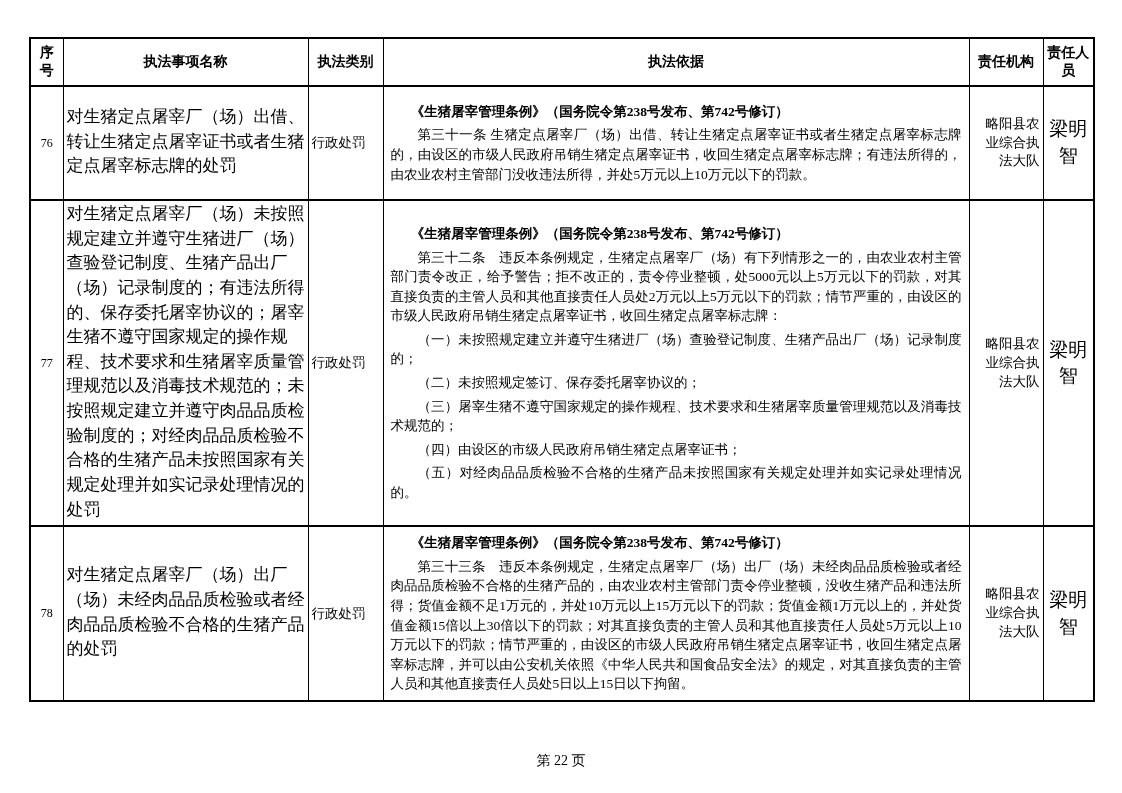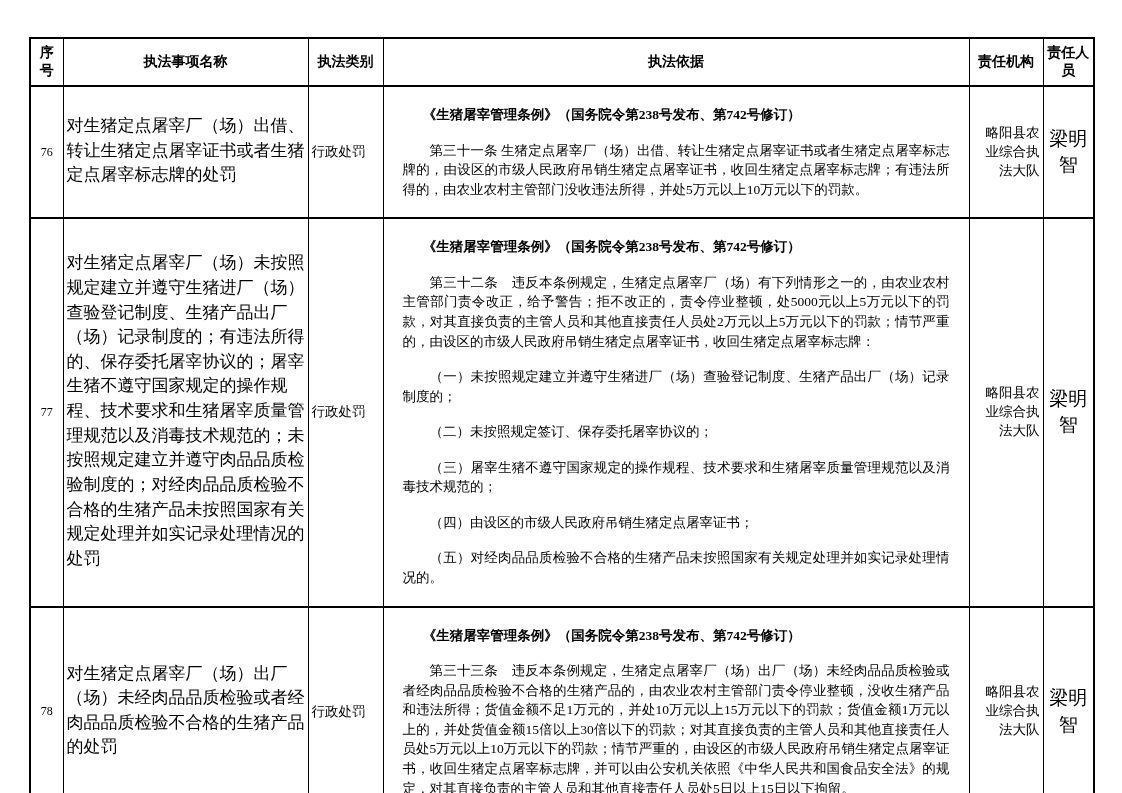--- a/index.html
+++ b/index.html
@@ -59,21 +59,21 @@
   td.c-cat {
     font-size: 13.5px;
     text-align: left;
   }
   td.c-basis {
     font-size: 13.5px;
     line-height: 1.45;
     padding: 2px 7px;
   }
   td.c-basis p {
-    margin: 16px;
+    margin: 4px;
     text-align: justify;
   }
   p.basis-title {
     font-weight: bold;
     text-indent: 1.5em;
   }
   p.basis-p {
     text-indent: 2em;
   }
   td.c-agency {
@@ -160,14 +160,15 @@
           <p class="basis-title">《生猪屠宰管理条例》（国务院令第238号发布、第742号修订）</p>
           <p class="basis-p">第三十三条　违反本条例规定，生猪定点屠宰厂（场）出厂（场）未经肉品品质检验或者经肉品品质检验不合格的生猪产品的，由农业农村主管部门责令停业整顿，没收生猪产品和违法所得；货值金额不足1万元的，并处10万元以上15万元以下的罚款；货值金额1万元以上的，并处货值金额15倍以上30倍以下的罚款；对其直接负责的主管人员和其他直接责任人员处5万元以上10万元以下的罚款；情节严重的，由设区的市级人民政府吊销生猪定点屠宰证书，收回生猪定点屠宰标志牌，并可以由公安机关依照《中华人民共和国食品安全法》的规定，对其直接负责的主管人员和其他直接责任人员处5日以上15日以下拘留。</p>
         </td>
         <td class="c-agency">略阳县农业综合执法大队</td>
         <td class="c-person">梁明智</td>
       </tr>
 
     </tbody>
   </table>
 
+  <div class="page-footer">第 22 页</div>
 
 </div>
 
 </body></html>

